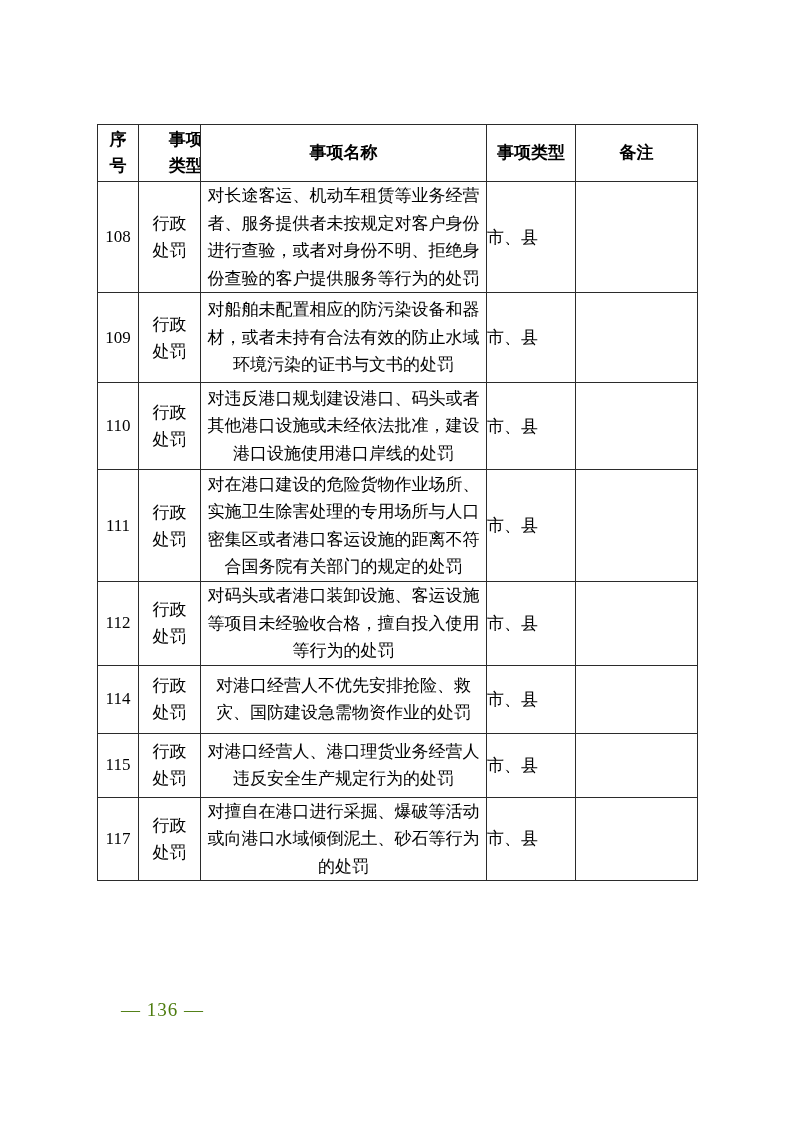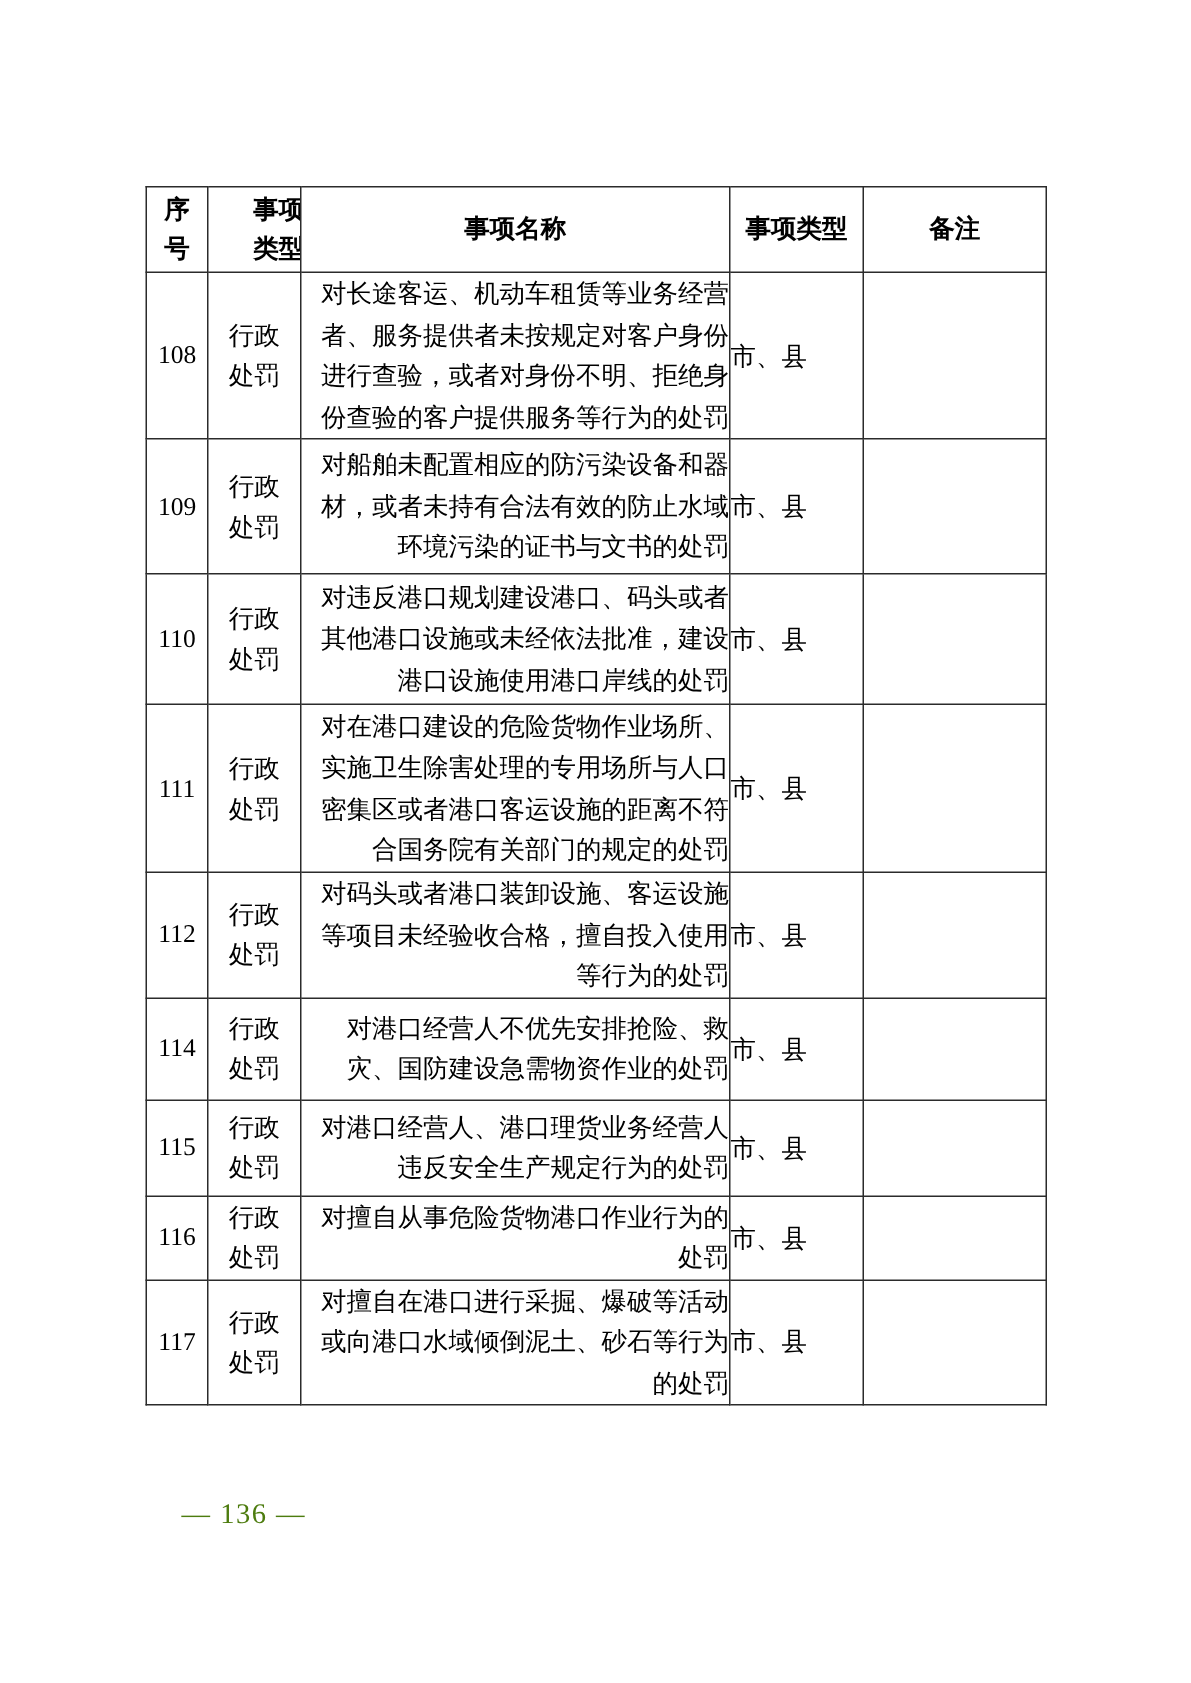--- a/index.html
+++ b/index.html
@@ -49,21 +49,21 @@
   .c-type {
     text-align: center;
     font-size: 17px;
     line-height: 27px;
   }
   .c-type .type-wrap {
     display: inline-block;
     width: 2.1em;
   }
   .c-name {
-    text-align: right;
+    text-align: center;
     font-size: 17px;
     line-height: 27.5px;
     padding: 3px 8px 3px 9px;
   }
   .c-level {
     text-align: left;
     font-size: 17px;
   }
   .c-remark {
     text-align: center;
@@ -151,27 +151,20 @@
     </tr>
 
     <tr style="height: 64px;">
       <td class="c-no">115</td>
       <td class="c-type"><span class="type-wrap">行政处罚</span></td>
       <td class="c-name">对港口经营人、港口理货业务经营人违反安全生产规定行为的处罚</td>
       <td class="c-level">市、县</td>
       <td class="c-remark"></td>
     </tr>
 
-    <tr style="height: 54px;">
-      <td class="c-no">116</td>
-      <td class="c-type"><span class="type-wrap">行政处罚</span></td>
-      <td class="c-name">对擅自从事危险货物港口作业行为的处罚</td>
-      <td class="c-level">市、县</td>
-      <td class="c-remark"></td>
-    </tr>
 
     <tr style="height: 81px;">
       <td class="c-no">117</td>
       <td class="c-type"><span class="type-wrap">行政处罚</span></td>
       <td class="c-name">对擅自在港口进行采掘、爆破等活动或向港口水域倾倒泥土、砂石等行为的处罚</td>
       <td class="c-level">市、县</td>
       <td class="c-remark"></td>
     </tr>
   </tbody>
   </table>

